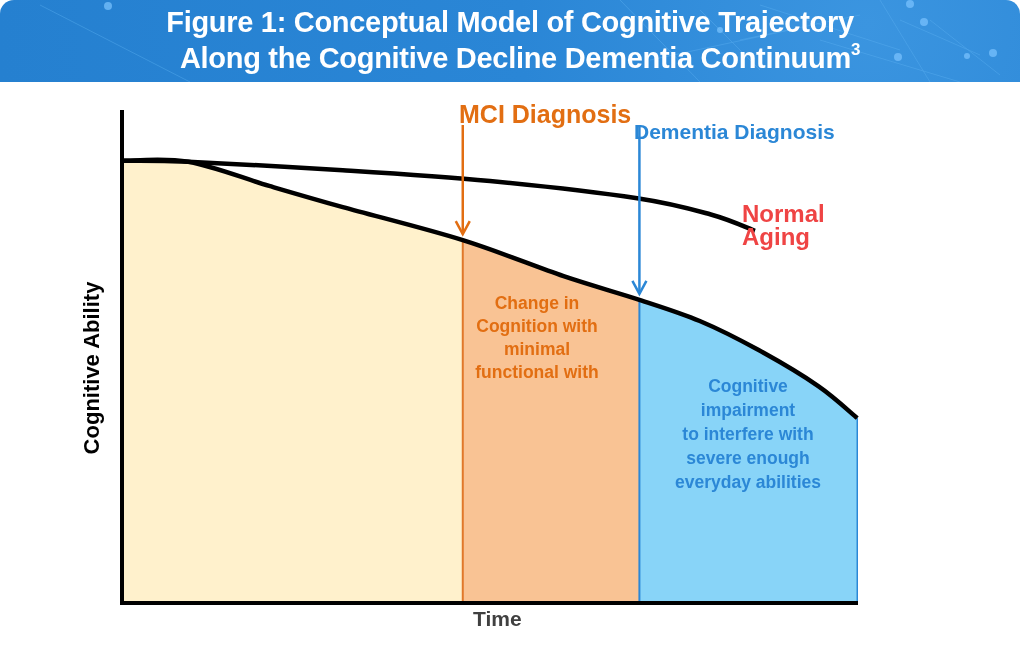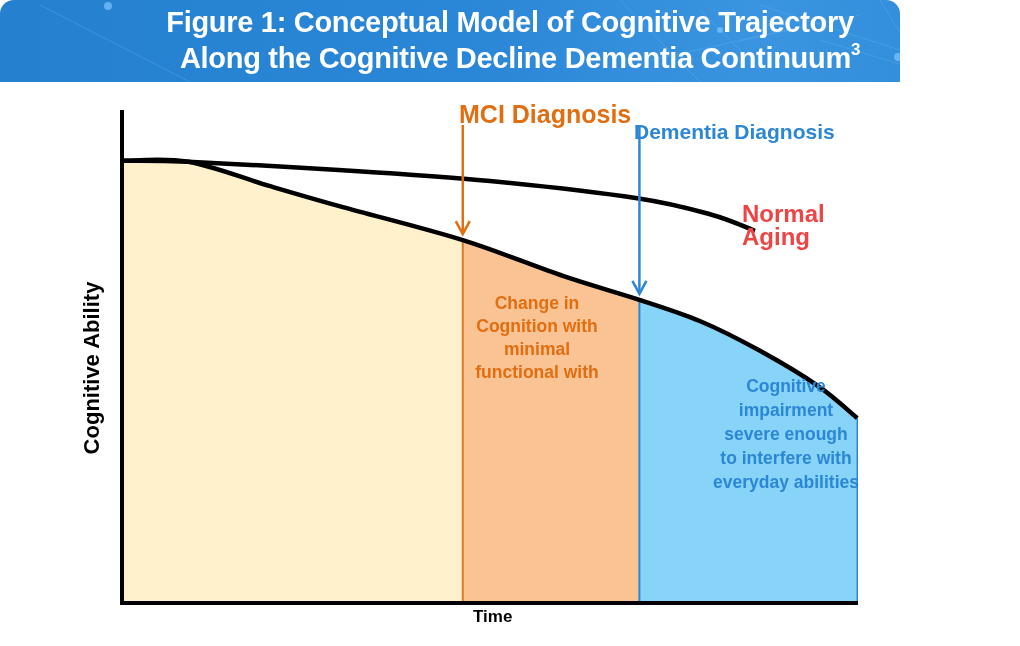--- a/index.html
+++ b/index.html
@@ -1,36 +1,36 @@
 <!DOCTYPE html>
 <html><head>
 <meta charset="utf-8">
 <style>
   html, body { margin:0; padding:0; }
   body { width:1020px; height:646px; background:#ffffff; position:relative; overflow:hidden;
          font-family:"Liberation Sans", sans-serif; }
-  .header { position:absolute; left:0; top:0; width:900px; height:82px;
+  .header { position:absolute; left:0; top:0; width:1020px; height:82px;
             background: radial-gradient(circle at 85% 30%, #3b95e0 0%, #2a86d6 40%, #2580d0 100%);
             border-radius:14px 14px 0 0; overflow:hidden; }
   .header svg.net { position:absolute; left:0; top:0; }
   .title { position:absolute; left:0; width:1020px; text-align:center; color:#ffffff;
            font-weight:bold; font-size:29px; letter-spacing:-0.3px; }
   .title.l1 { top:6px; }
   .title.l2 { top:42px; left:10px; }
   .title sup { font-size:17px; vertical-align:top; position:relative; top:-2px; }
   svg.chart { position:absolute; left:0; top:0; }
   .lbl { position:absolute; font-weight:bold; white-space:nowrap; }
   .mci-label { left:459px; top:100px; font-size:25px; color:#e26e12; }
   .dem-label { left:634px; top:100px; font-size:21px; color:#2b87d6;margin-top:20px; }
   .normal-label { left:742px; top:202px; font-size:24px; color:#ef4444; line-height:23px; }
   .mci-desc { position:absolute; left:464px; top:292px; width:146px; text-align:center;
               color:#e26e12; font-weight:bold; font-size:17.5px; line-height:23px; }
   .dem-desc { position:absolute; left:640px; top:374px; width:216px; text-align:center;
-              color:#2b87d6; font-weight:bold; font-size:17.5px; line-height:24px;padding-left:38px; }
-  .xlabel { position:absolute; left:473px; top:607px; font-size:17px; font-weight:bold; color:#000000; }
+              color:#2b87d6; font-weight:bold; font-size:17.5px; line-height:24px; }
+  .xlabel { position:absolute; left:473px; top:607px; font-size:21px; font-weight:bold; color:#404040; }
   .ylabel { position:absolute; left:92px; top:368px; font-size:22px; font-weight:bold; color:#000;
             transform: translate(-50%,-50%) rotate(-90deg); white-space:nowrap; }
 </style>
 </head>
 <body>
 
 <div class="header">
   <svg class="net" width="1020" height="82">
     <g stroke="#5aaef0" stroke-width="0.8" opacity="0.55" fill="none">
       <line x1="620" y1="0" x2="700" y2="82"></line>
@@ -83,18 +83,18 @@
 </div>
 <div class="mci-desc">
   <div>Change in</div>
   <div>Cognition with</div>
   <div>minimal</div>
   <div>functional with</div>
 </div>
 <div class="dem-desc">
   <div>Cognitive</div>
   <div>impairment</div>
+  <div>to interfere with</div>
   <div>severe enough</div>
-  <div>to interfere with</div>
   <div>everyday abilities</div>
 </div>
 <div class="xlabel">Time</div>
 <div class="ylabel">Cognitive Ability</div>
 
 </body></html>

